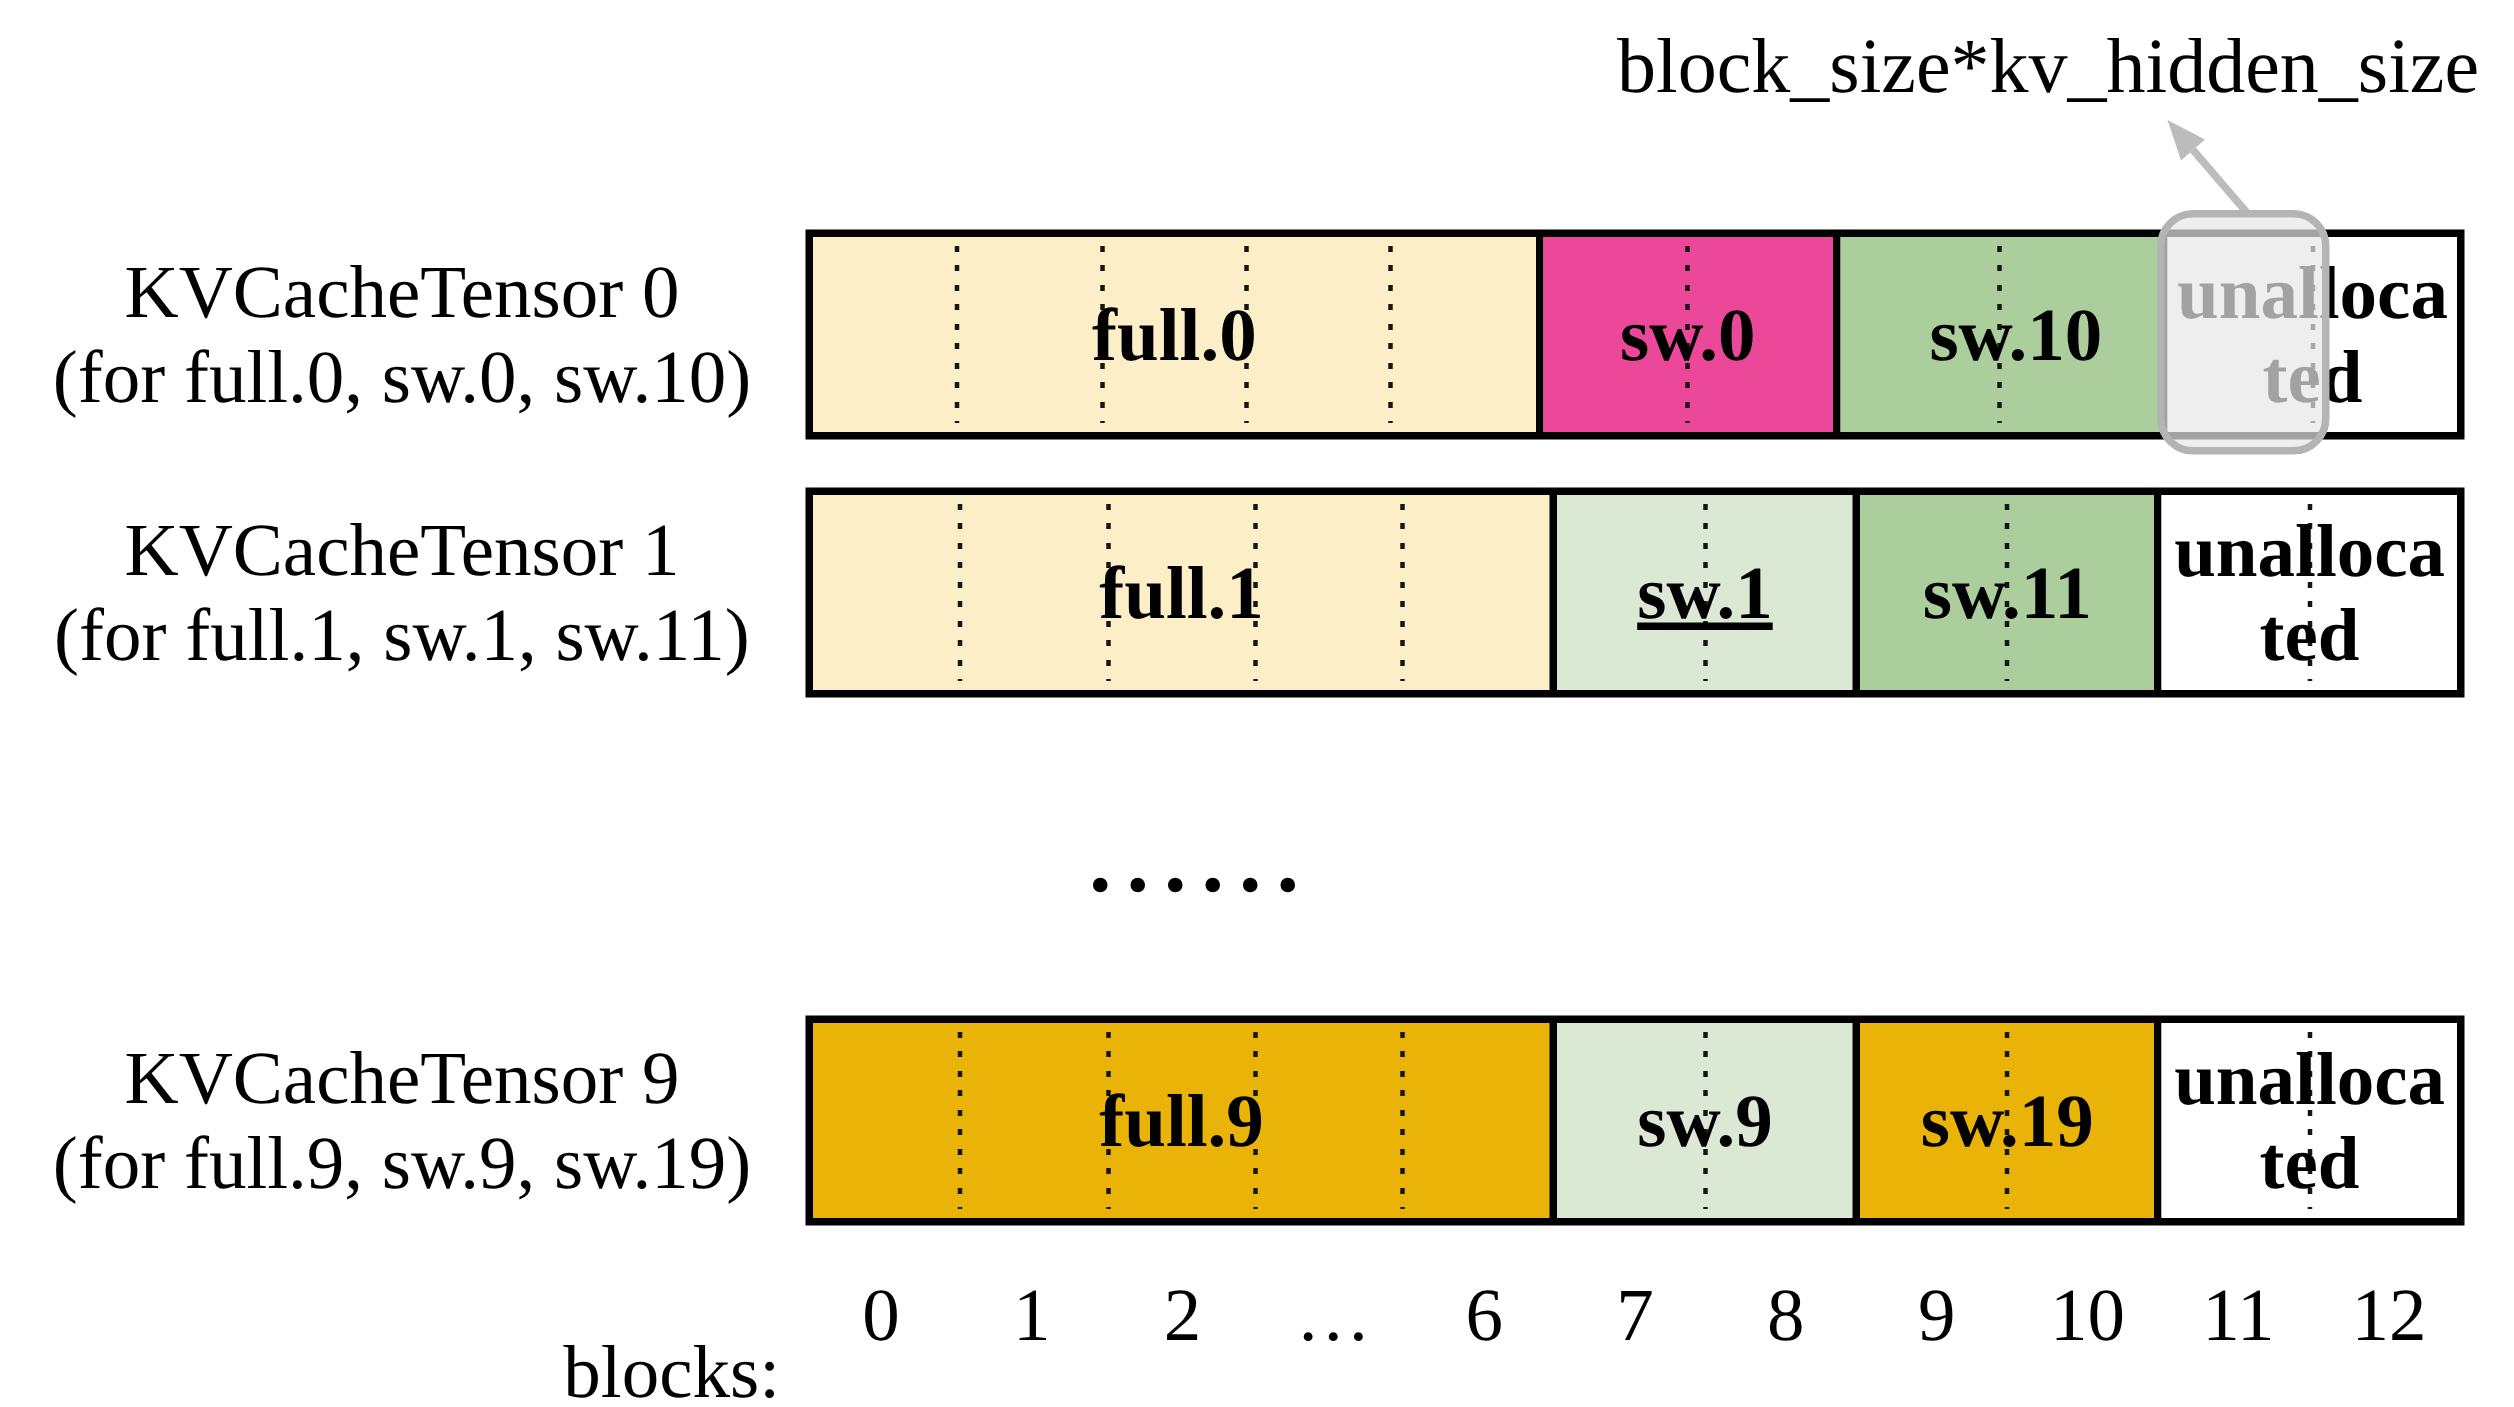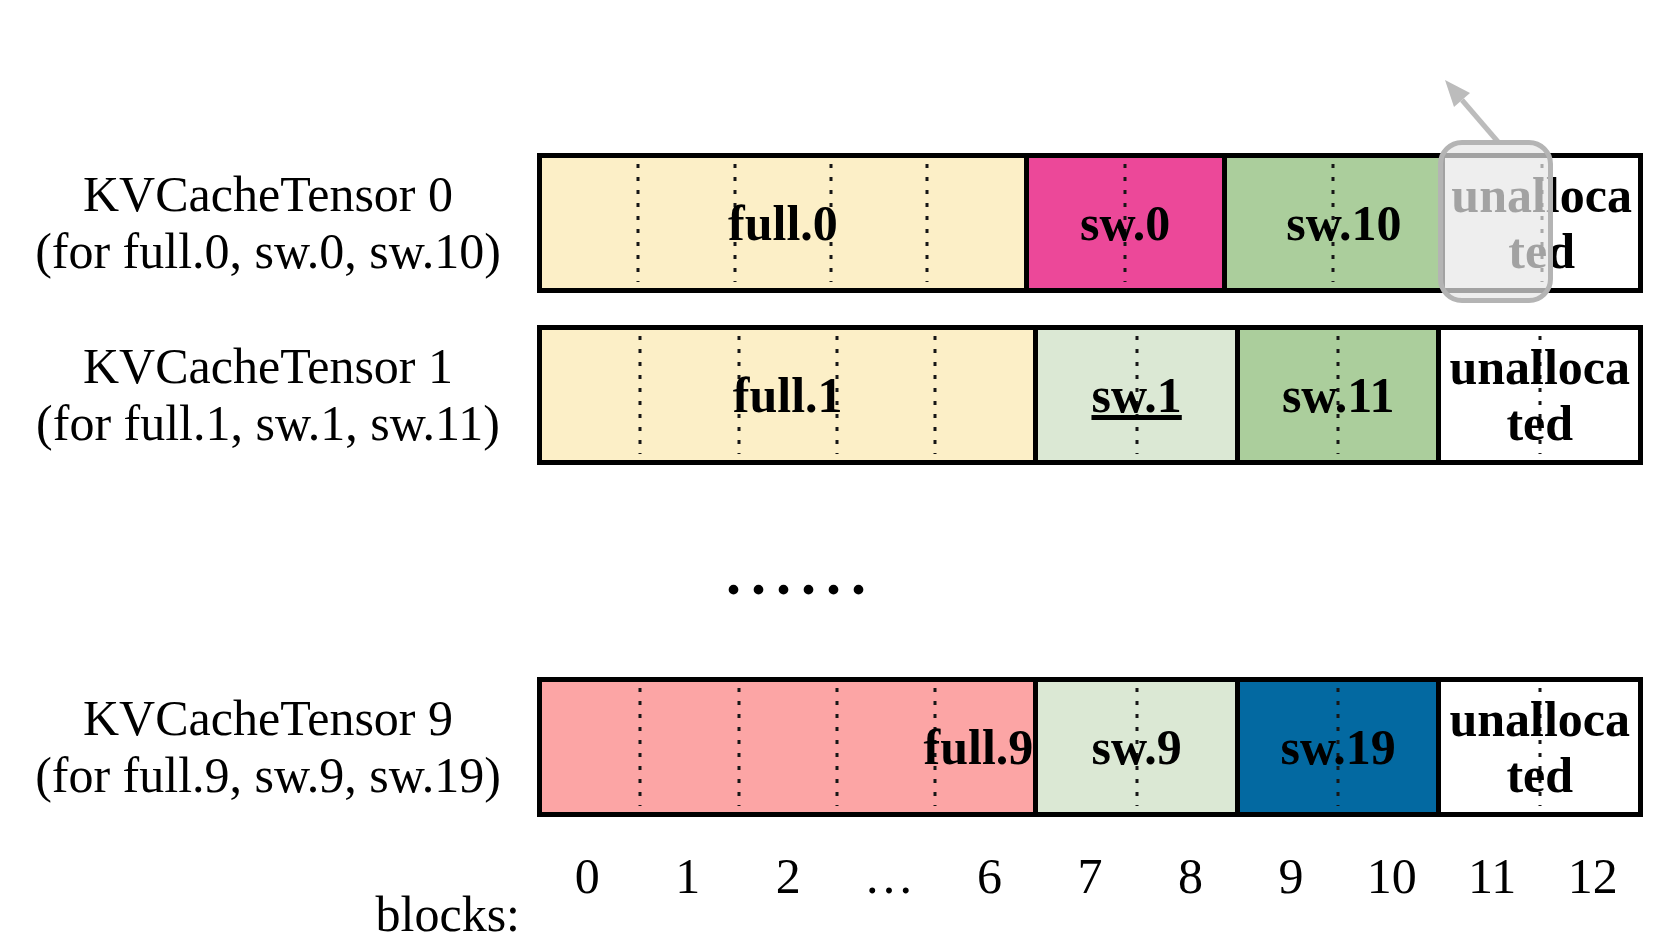--- a/index.html
+++ b/index.html
@@ -68,20 +68,21 @@
   .ticks{
     position:absolute;left:537px;top:850px;width:1106px;display:flex;
   }
   .tick{flex:1 1 0;text-align:center;font-size:50px;line-height:52px;}
 </style>
 </head>
 <body>
 
 <div class="canvas">
 
+  <div class="annotation">block_size*kv_hidden_size</div>
 
   <svg class="arrow-svg" width="1676" height="938" viewBox="0 0 1676 938">
     <line id="arrow-line" x1="1499" y1="143" x2="1462" y2="100" stroke="#BCBCBC" stroke-width="5"></line>
     <polygon id="arrow-head" points="1445,80 1470,93 1454,107" fill="#BCBCBC"></polygon>
   </svg>
 
   <div id="rows">
       <div class="tensor-row" style="top: 153px;">
         <div class="row-label">
           <div>KVCacheTensor 0</div>
@@ -136,32 +137,32 @@
             <span class="seg-label wrap">unallocated</span>
           </div>
         </div>
       </div>
       <div class="tensor-row" style="top: 677px; padding-left: 20px;">
         <div class="row-label">
           <div>KVCacheTensor 9</div>
           <div>(for full.9, sw.9, sw.19)</div>
         </div>
         <div class="bar">
-          <div class="segment seg-border" style="flex: 5 1 0px; background: #fca5a5; justify-content: flex-end;">
+          <div class="segment seg-border" style="flex: 5 1 0px; background: #eab308;">
             <div class="dotline" style="left: 20%;"></div>
             <div class="dotline" style="left: 40%;"></div>
             <div class="dotline" style="left: 60%;"></div>
             <div class="dotline" style="left: 80%;"></div>
             <span class="seg-label">full.9</span>
           </div>
           <div class="segment seg-border" style="flex: 2 1 0px; background: rgb(219, 232, 212);">
             <div class="dotline" style="left: 50%;"></div>
             <span class="seg-label">sw.9</span>
           </div>
-          <div class="segment seg-border" style="flex: 2 1 0px; background: #0369a1; align-items: center;">
+          <div class="segment seg-border" style="flex: 2 1 0px; background: #eab308; align-items: center;">
             <div class="dotline" style="left: 50%;"></div>
             <span class="seg-label">sw.19</span>
           </div>
           <div class="segment" style="flex: 2 1 0px; background: rgb(255, 255, 255);">
             <div class="dotline" style="left: 50%;"></div>
             <span class="seg-label wrap">unallocated</span>
           </div>
         </div>
       </div>
     </div>

